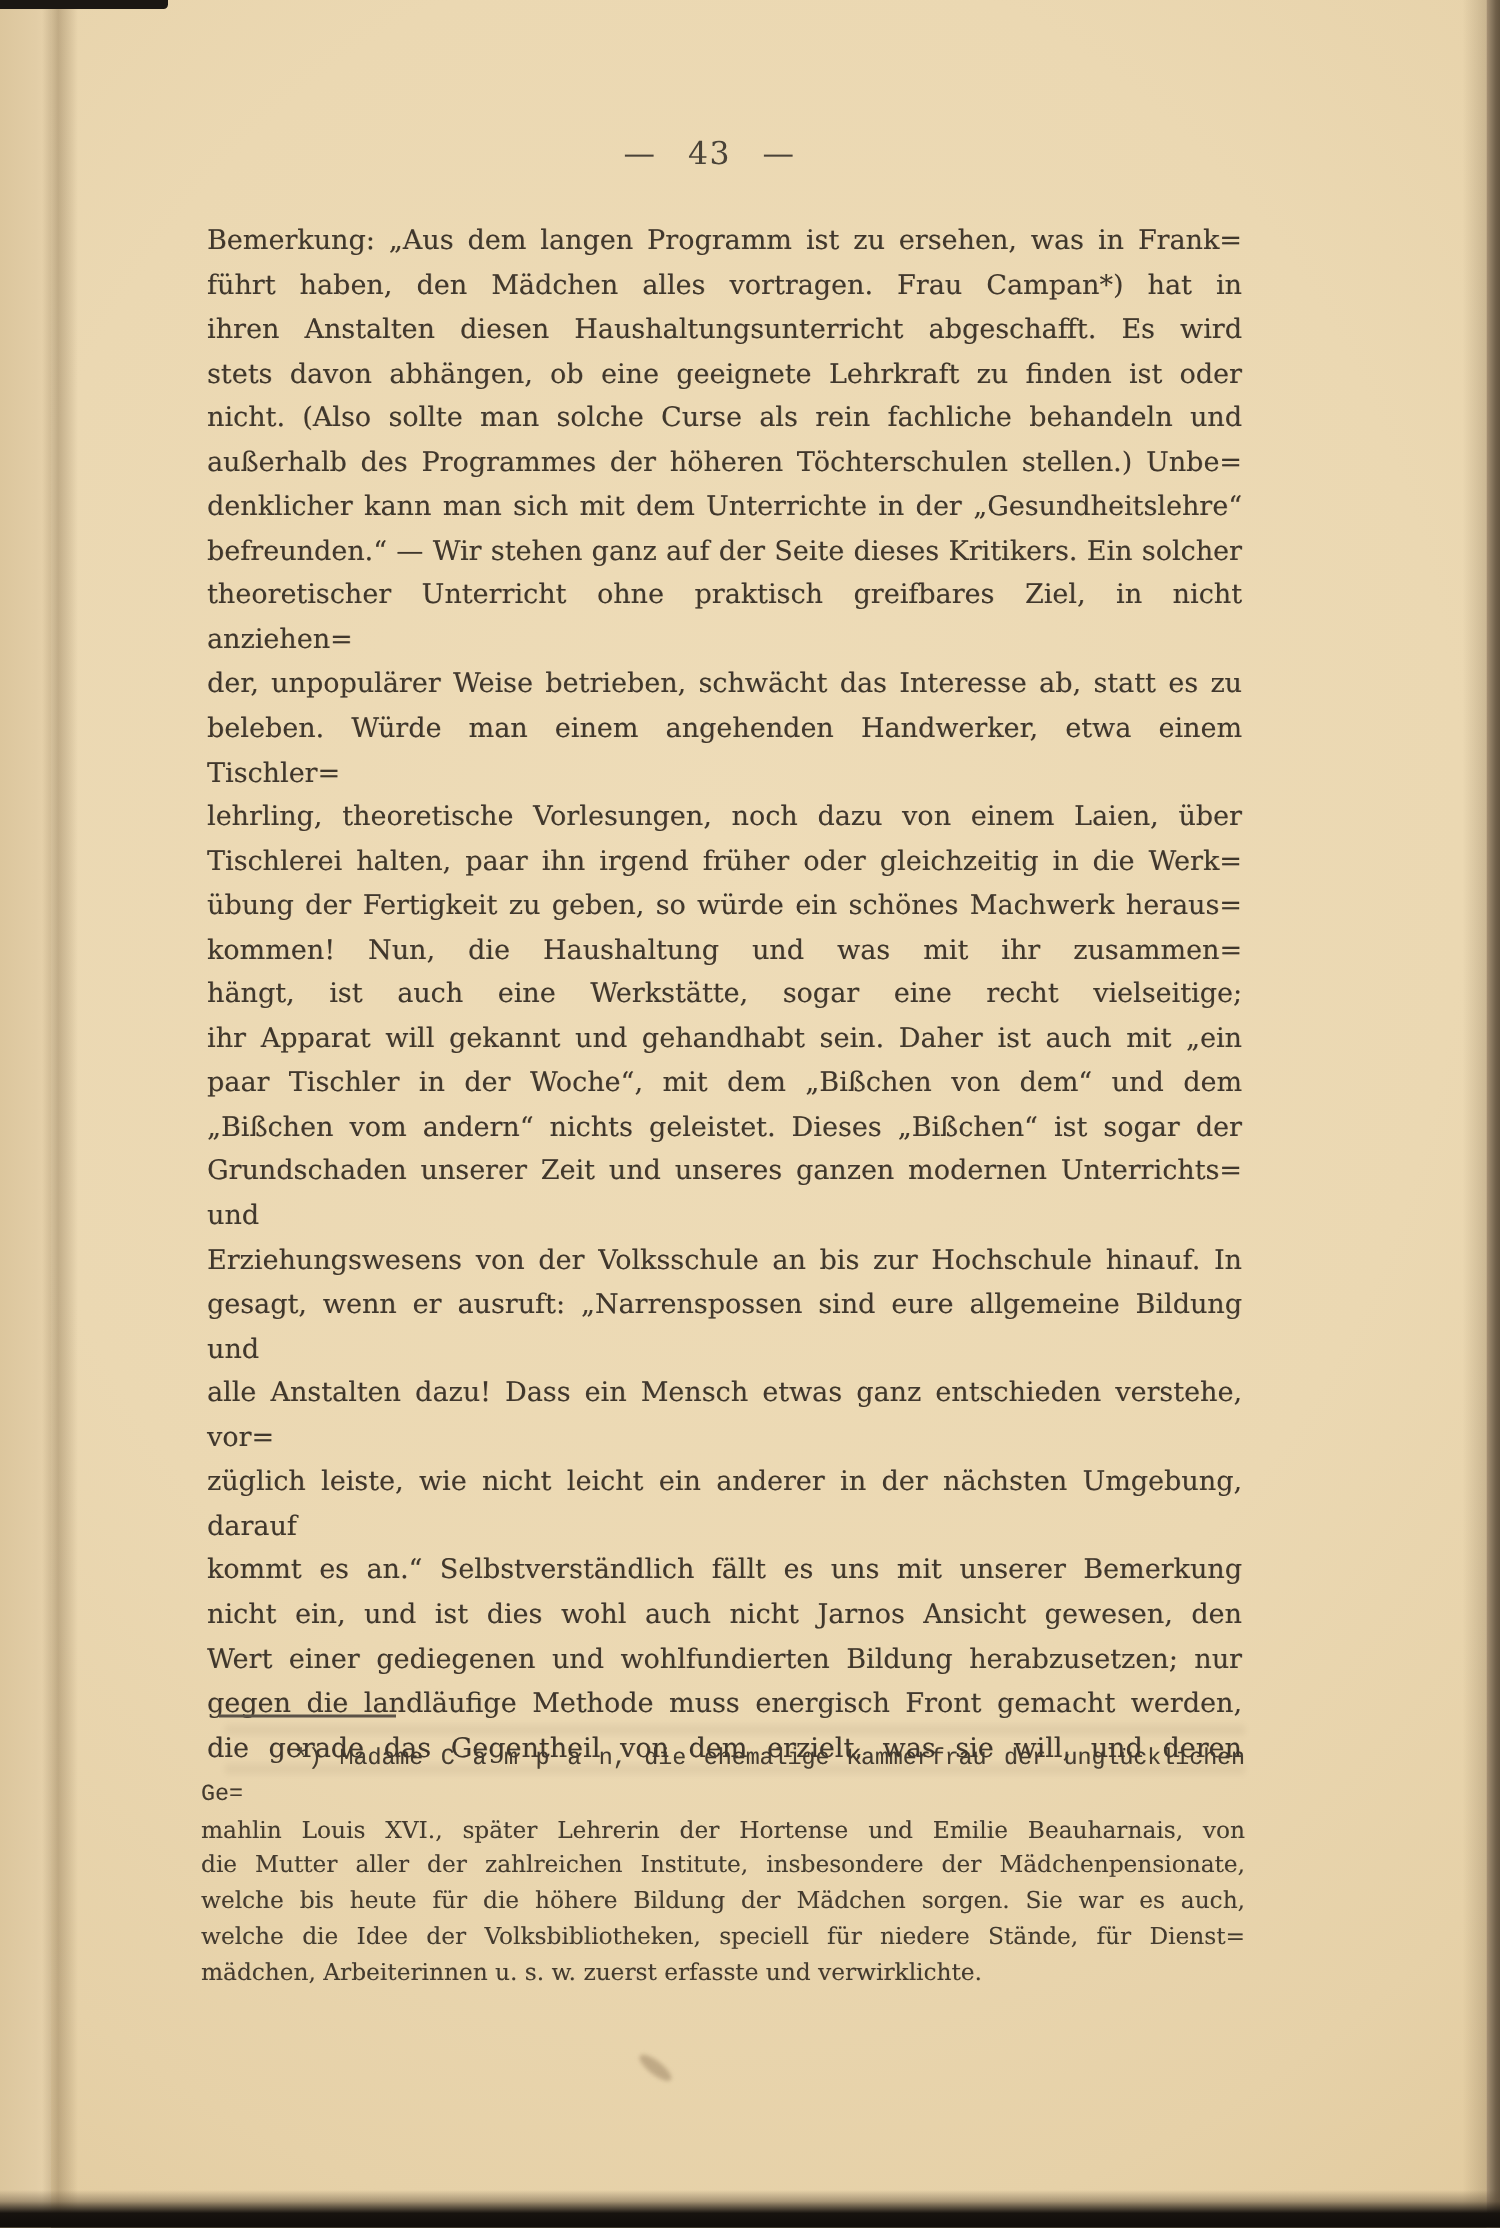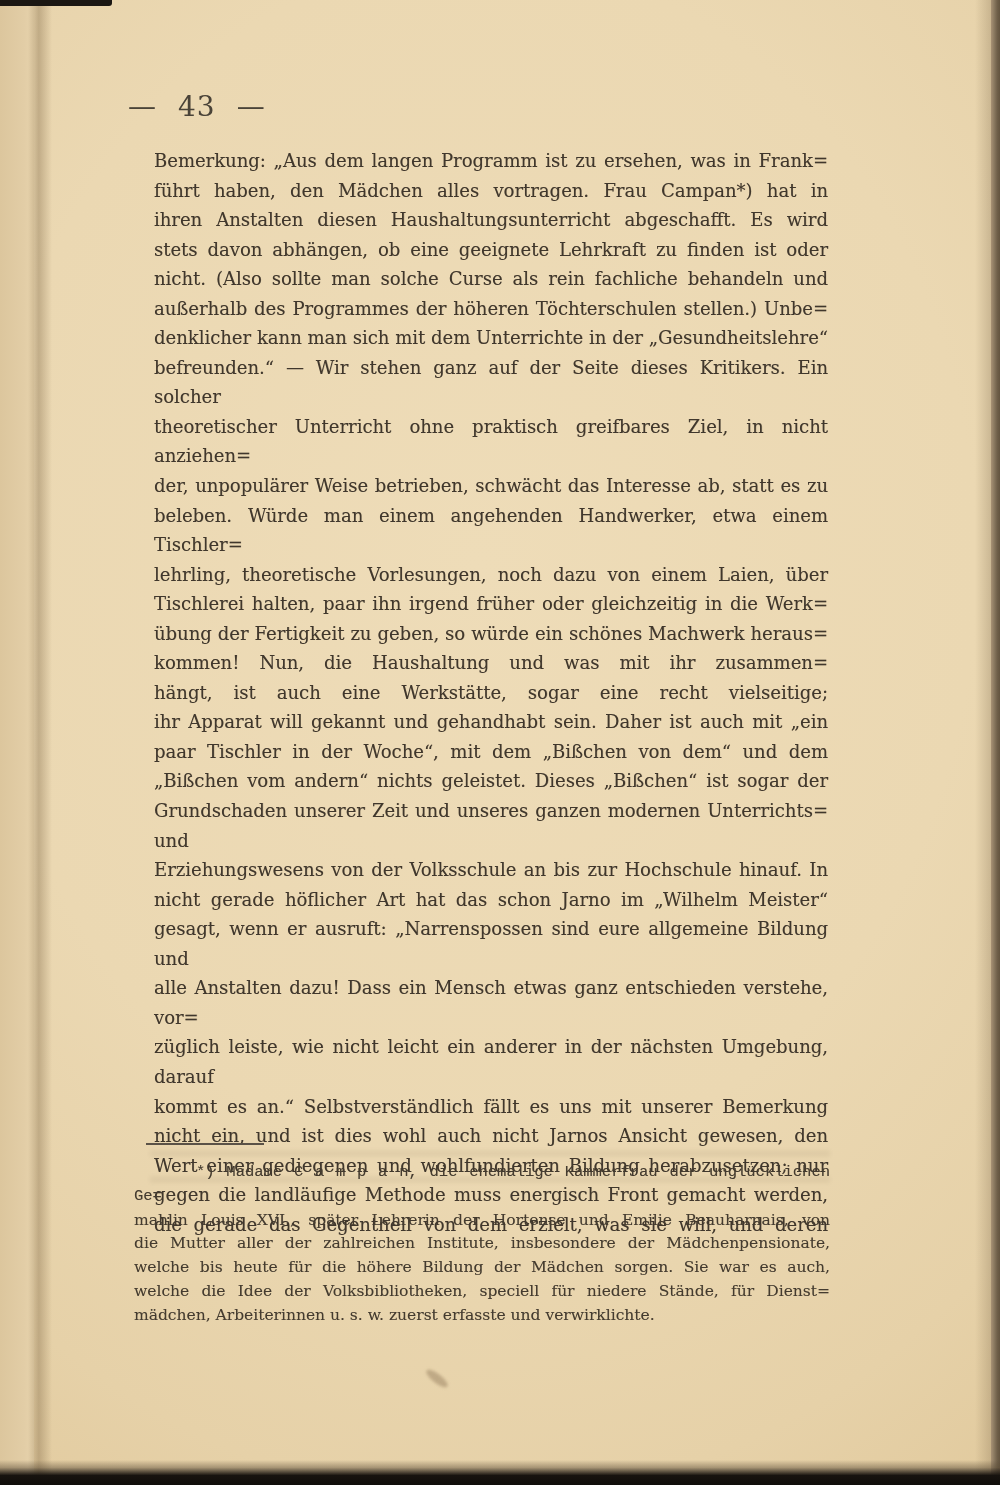--- a/index.html
+++ b/index.html
@@ -25,30 +25,29 @@
   
   .corner-dark{position:absolute;left:0;top:0;width:112px;height:6px;background:#1b1713;border-radius:0 0 3px 0;}
   .bottom-band{position:absolute;left:0;right:0;top:1460px;height:25px;
     background:linear-gradient(to bottom,rgba(23,19,15,0) 0%,rgba(90,75,55,0.45) 30%,#17130f 62%,#100d0a 100%);}
   .smudge{position:absolute;left:424px;top:1374px;width:26px;height:9px;
     background:rgba(141,117,86,0.45);border-radius:50%;transform:rotate(38deg);filter:blur(1.5px);}
   .bleed{position:absolute;left:150px;top:1150px;width:680px;height:40px;opacity:0.07;filter:blur(2px);
     background:repeating-linear-gradient(180deg,#5d4c36 0 7px,transparent 7px 26px);}
   
   .header{position:absolute;left:128px;width:690px;top:90px;
-    text-align:left;font-size:28px;color:#49413500;color:#4a4338;letter-spacing:1px;}
+    text-align:center;font-size:21px;color:#49413500;color:#4a4338;letter-spacing:1px;}
   .header .pgnum{display:inline-block;margin:0 21px;}
   
   .body{position:absolute;left:138px;top:146px;width:690px;}
   .bline{
     text-align:justify;text-align-last:justify;
     font-size:18px;line-height:29.55px;
     color:#40372c;
     text-shadow:0.3px 0.3px 0 rgba(64,55,44,0.35);
-    margin-left:16px;
   }
   
   .fn-rule{position:absolute;left:146px;top:1143px;width:118px;height:2px;background:#5b5247;}
   .footnote{position:absolute;left:134px;top:1161px;width:696px;}
   .fline{
     text-align:justify;text-align-last:justify;
     font-size:15.5px;line-height:23.8px;
     color:#443b2f;
     text-shadow:0.2px 0.2px 0 rgba(64,55,44,0.3);
   }
@@ -86,21 +85,20 @@
     <div class="bline">lehrling, theoretische Vorlesungen, noch dazu von einem Laien, über</div>
     <div class="bline">Tischlerei halten, paar ihn irgend früher oder gleichzeitig in die Werk=</div>
     <div class="bline">übung der Fertigkeit zu geben, so würde ein schönes Machwerk heraus=</div>
     <div class="bline">kommen! Nun, die Haushaltung und was mit ihr zusammen=</div>
     <div class="bline">hängt, ist auch eine Werkstätte, sogar eine recht vielseitige;</div>
     <div class="bline">ihr Apparat will gekannt und gehandhabt sein. Daher ist auch mit „ein</div>
     <div class="bline">paar Tischler in der Woche“, mit dem „Bißchen von dem“ und dem</div>
     <div class="bline">„Bißchen vom andern“ nichts geleistet. Dieses „Bißchen“ ist sogar der</div>
     <div class="bline">Grundschaden unserer Zeit und unseres ganzen modernen Unterrichts= und</div>
     <div class="bline">Erziehungswesens von der Volksschule an bis zur Hochschule hinauf. In</div>
-    <div class="bline">nicht gerade höflicher Art hat das schon Jarno im „Wilhelm Meister“</div>
     <div class="bline">gesagt, wenn er ausruft: „Narrenspossen sind eure allgemeine Bildung und</div>
     <div class="bline">alle Anstalten dazu! Dass ein Mensch etwas ganz entschieden verstehe, vor=</div>
     <div class="bline">züglich leiste, wie nicht leicht ein anderer in der nächsten Umgebung, darauf</div>
     <div class="bline">kommt es an.“ Selbstverständlich fällt es uns mit unserer Bemerkung</div>
     <div class="bline">nicht ein, und ist dies wohl auch nicht Jarnos Ansicht gewesen, den</div>
     <div class="bline">Wert einer gediegenen und wohlfundierten Bildung herabzusetzen; nur</div>
     <div class="bline">gegen die landläufige Methode muss energisch Front gemacht werden,</div>
     <div class="bline">die gerade das Gegentheil von dem erzielt, was sie will, und deren</div>
   </div>
 

